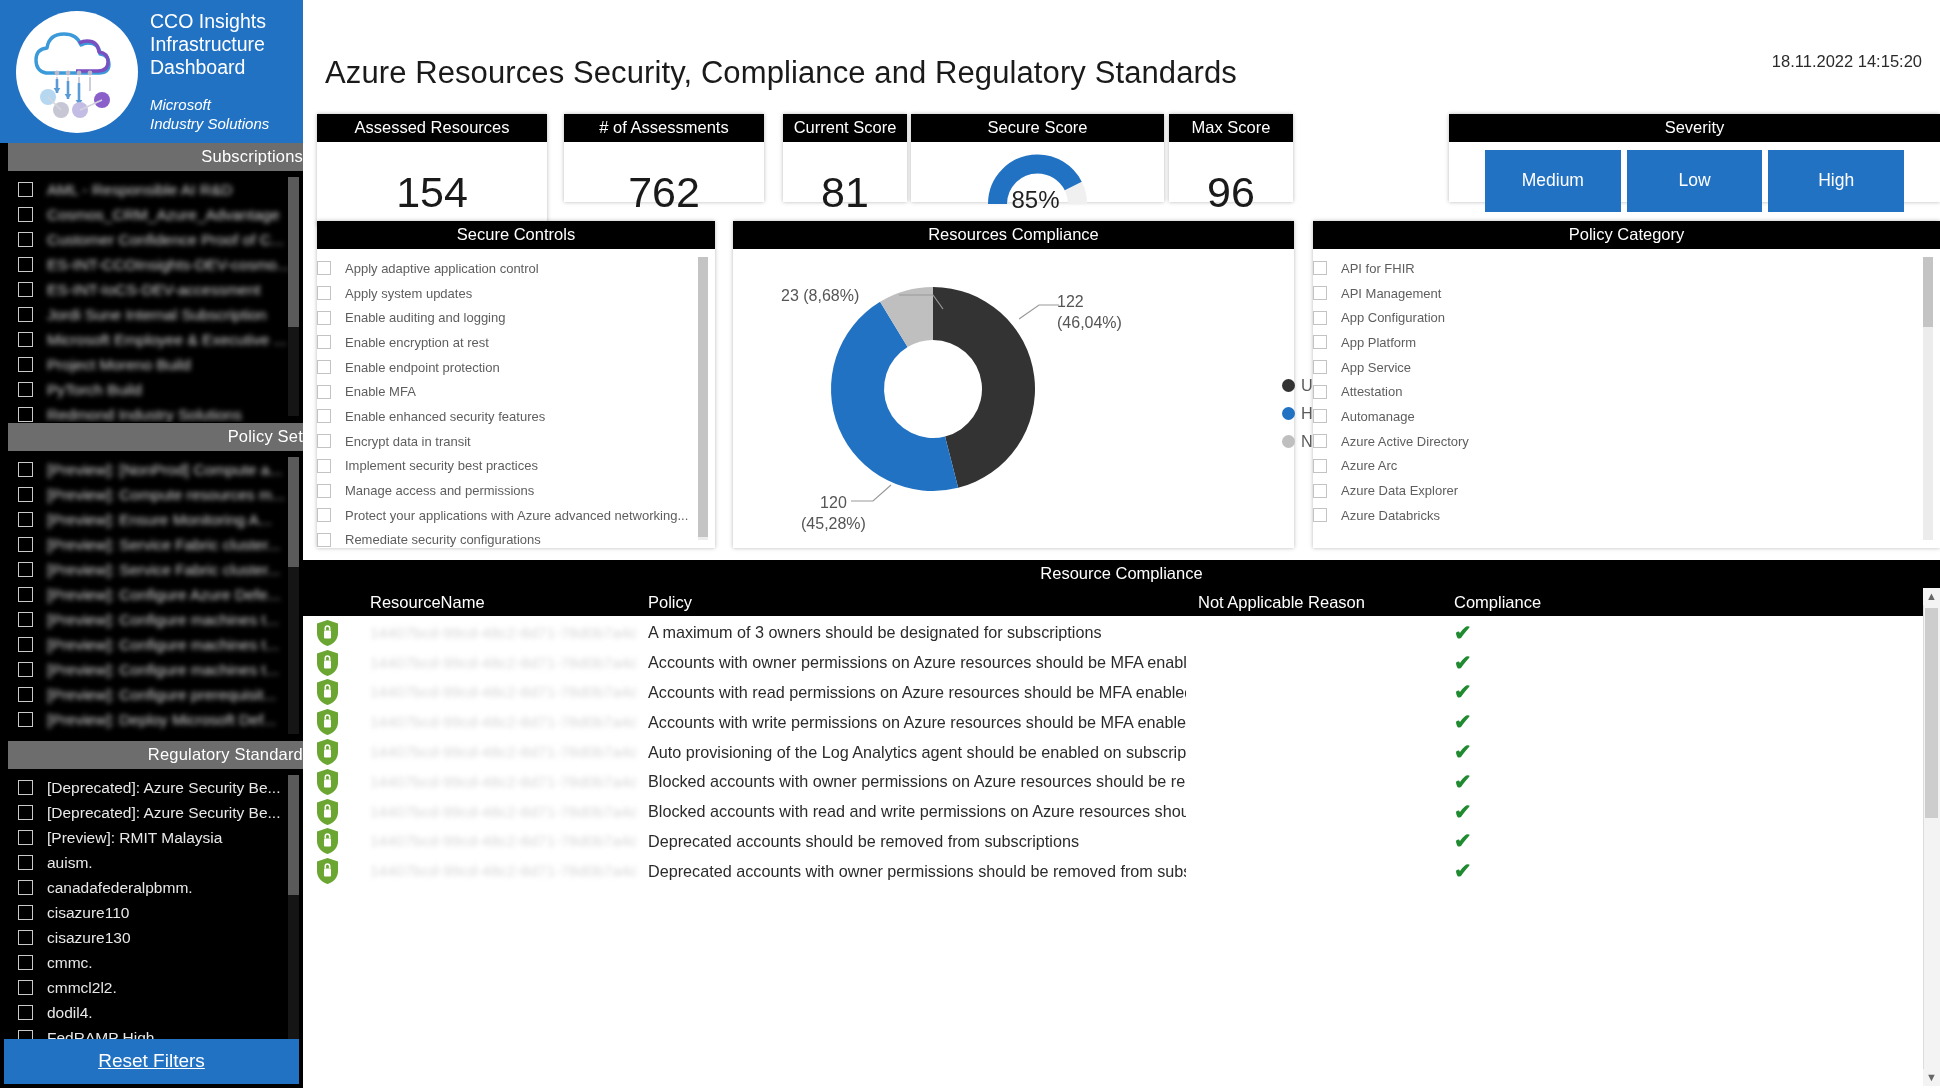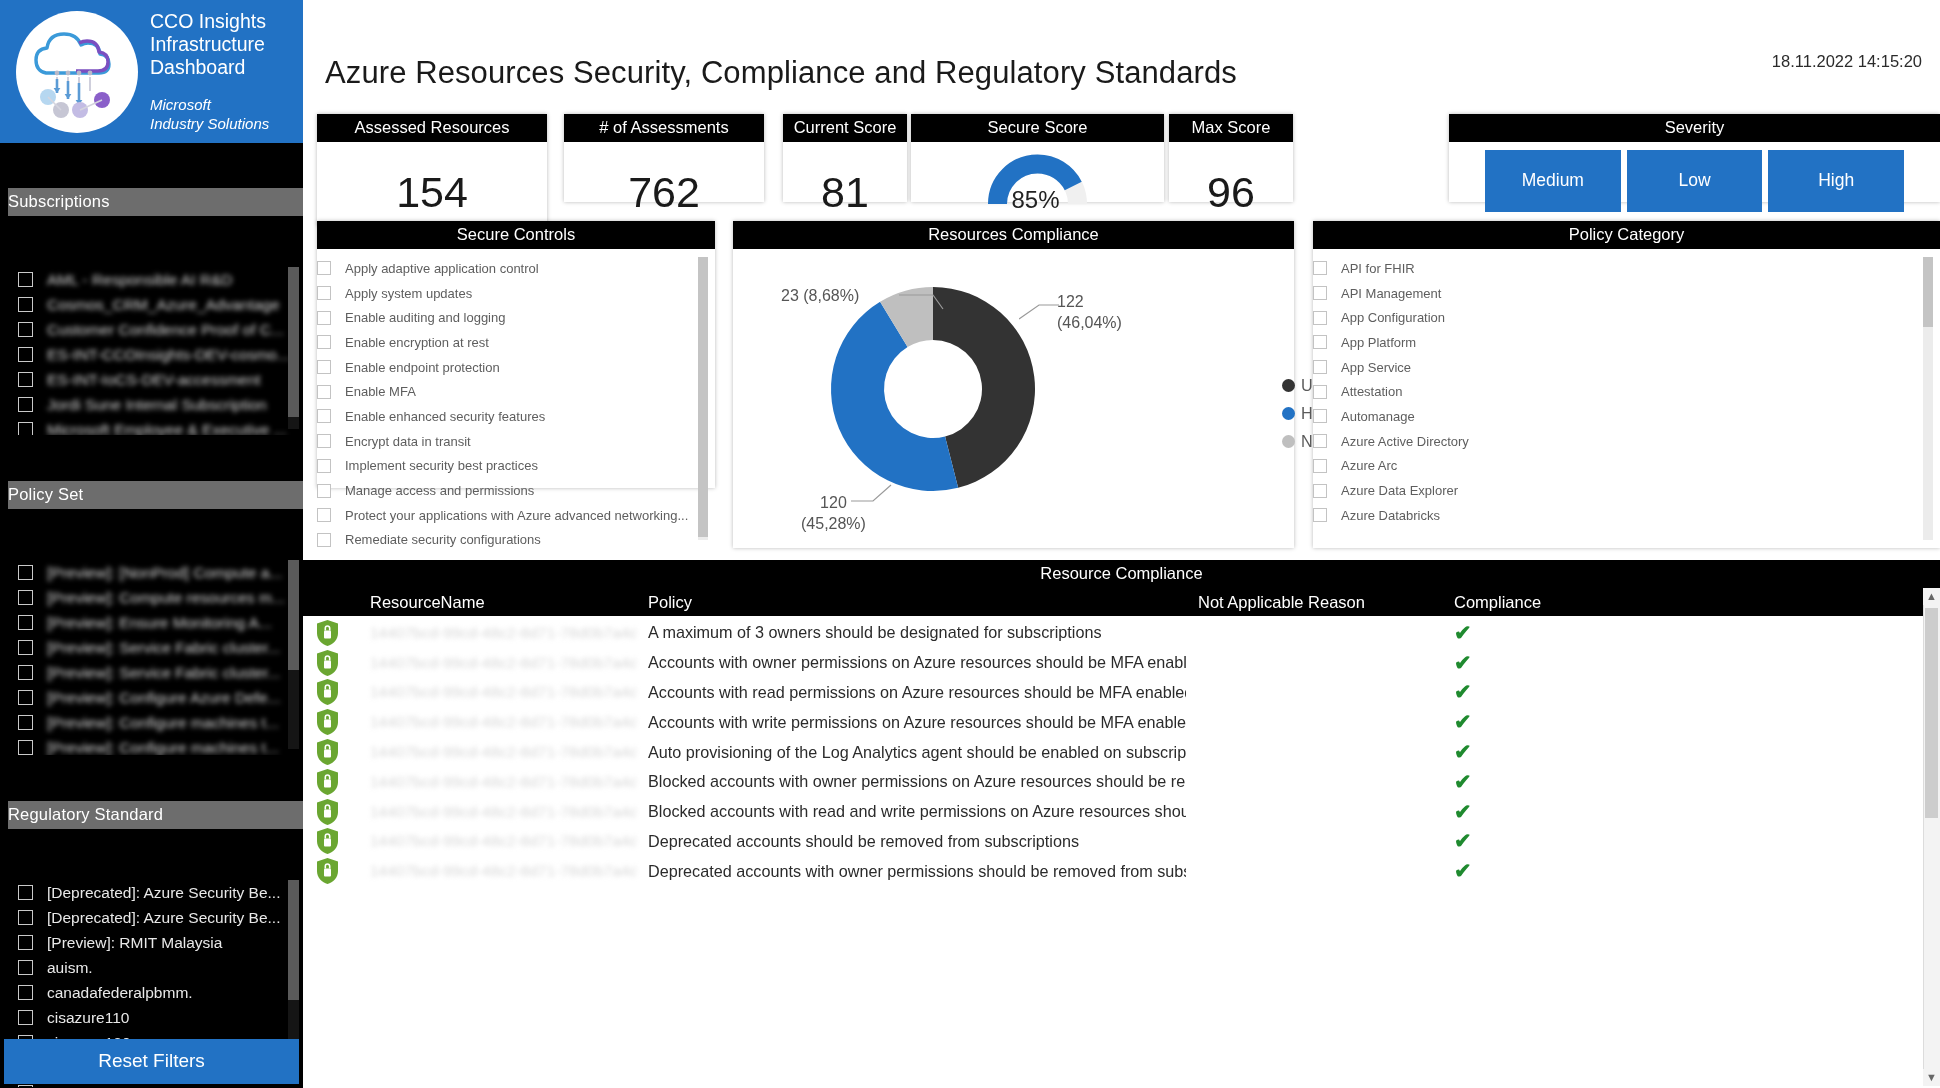--- a/index.html
+++ b/index.html
@@ -6,38 +6,38 @@
   html, body {
     width: 1940px; height: 1088px;
     font-family: "Liberation Sans", sans-serif;
     background: #ffffff; overflow: hidden;
   }
   .app { position: relative; width: 1940px; height: 1088px; background: #fff; }
 
   
   .sidebar {
     position: absolute; left: 0; top: 0; width: 303px; height: 1088px;
-    background: #000; display: flex; flex-direction: column; gap: 45px;
+    background: #000; display: flex; flex-direction: column;
   }
   .logo-panel {
     background: #2272c4; height: 143px; display: flex; align-items: center;
     padding: 0 6px; position: relative; flex: 0 0 143px;
   }
   .logo-circle {
     width: 122px; height: 122px; border-radius: 50%;
     background: #fff; margin-left: 10px; position: relative; flex: 0 0 122px;
     overflow: hidden;
   }
   .logo-circle svg { position: absolute; left: 0; top: 0; }
   .logo-text { color: #fff; margin-left: 12px; }
   .logo-title { font-size: 19.5px; line-height: 23px; font-weight: 400; }
   .logo-sub { font-size: 15px; font-style: italic; line-height: 19px; margin-top: 16px; }
 
   .section-header {
-    background: #6d6d6d; color: #fff; text-align: left;
+    background: #6d6d6d; color: #fff; text-align: right;
     font-size: 16.5px; padding: 4px 0 5px 0; letter-spacing: .2px;
     flex: 0 0 auto;
     margin-left: 8px;
   }
   .filter-list {
     background: #000; position: relative; overflow: hidden;
     border-bottom: 1px solid #000;
   }
   .filter-list .inner { padding: 6px 0 0 0; }
   .frow {
@@ -58,21 +58,21 @@
   .scroll-track {
     position: absolute; right: 4px; top: 6px; width: 11px; bottom: 6px;
     background: #151515;
   }
   .scroll-thumb { position: absolute; right: 4px; width: 11px; background: #5a5a5a; }
 
   .reset-wrap { position: absolute; left: 4px; bottom: 4px; width: 295px; }
   .reset-btn {
     background: #2272c4; color: #fff; text-align: center;
     font-size: 19px; padding: 11px 0 12px 0; border: none; width: 100%;
-    cursor: pointer; font-family: inherit;
+    cursor: pointer; font-family: inherit; text-decoration: underline;
   }
 
   
   .main { position: absolute; left: 303px; top: 0; right: 0; bottom: 0; background: #fff; }
   .page-title {
     position: absolute; left: 22px; top: 55px;
     font-size: 31px; color: #1a1a1a; font-weight: 400; letter-spacing: .1px;
   }
   .timestamp {
     position: absolute; right: 18px; top: 52px;
@@ -377,21 +377,21 @@
 
     <div class="card" style="left:1146px; top:114px; width:491px; height:88px;">
       <div class="card-title">Severity</div>
       <div class="sev-row">
         <button class="sev-btn">Medium</button>
         <button class="sev-btn">Low</button>
         <button class="sev-btn">High</button>
       </div>
     </div>
 
-    <div class="card" style="left:14px; top:221px; width:398px; height:267px;">
+    <div class="card" style="left:14px; top:221px; width:398px; height:327px;">
       <div class="card-title">Secure Controls</div>
       <div class="list-card-body" style="height:299px">
         <div id="sc-list">
             <div class="lrow">
               <span class="lcb"></span>
               <span>Apply adaptive application control</span>
             </div>
             <div class="lrow">
               <span class="lcb"></span>
               <span>Apply system updates</span>

